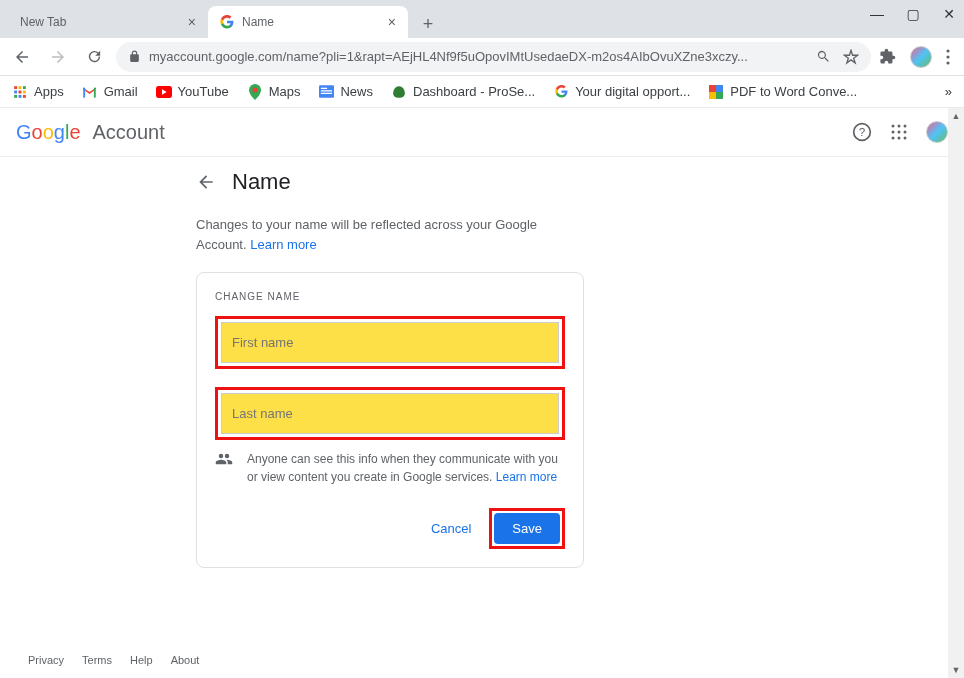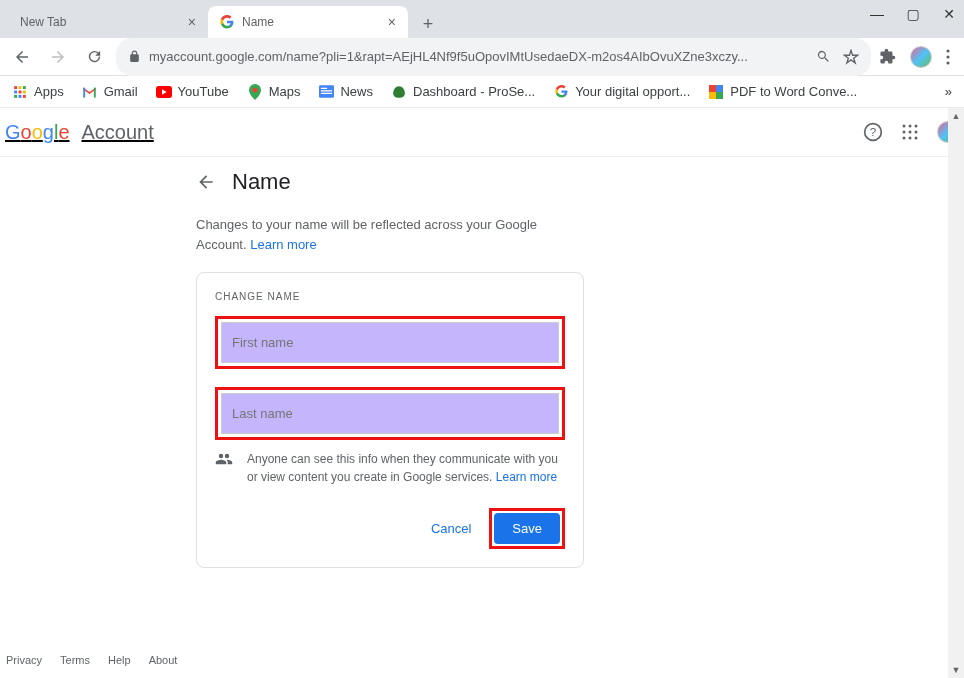--- a/index.html
+++ b/index.html
@@ -11,63 +11,63 @@
     .tab.active { background: #fff; }
     .tab-close { margin-left: auto; cursor: pointer; font-size: 14px; color: #5f6368; }
     .tab-favicon { margin-right: 8px; display: flex; }
     .new-tab-btn { width: 28px; height: 28px; display: flex; align-items: center; justify-content: center; color: #5f6368; font-size: 18px; cursor: pointer; margin-left: 6px; }
     .window-controls { position: absolute; right: 6px; top: 6px; display: flex; gap: 18px; color: #333; }
     .window-controls span { cursor: pointer; font-size: 14px; display:inline-flex; width:18px; justify-content:center;}
     
     .toolbar { background: #fff; height: 38px; display: flex; align-items: center; padding: 0 8px; gap: 8px; border-bottom: 1px solid #e0e0e0; }
     .nav-btn { width: 28px; height: 28px; display: flex; align-items: center; justify-content: center; color: #5f6368; cursor: pointer; border-radius: 50%; }
     .nav-btn.disabled { color: #bdbdbd; }
-    .addr-bar { flex: 1; display: flex; align-items: center; background: #f1f3f4; border-radius: 16px; padding: 0 12px; height: 38px; font-size: 13px; color: #333; gap: 8px; }
+    .addr-bar { flex: 1; display: flex; align-items: center; background: #f1f3f4; border-radius: 16px; padding: 0 12px; height: 30px; font-size: 13px; color: #333; gap: 8px; }
     .addr-bar .url { flex: 1; white-space: nowrap; overflow: hidden; text-overflow: ellipsis; color: #5f6368; }
     .addr-icons { display: flex; gap: 12px; align-items: center; }
     .tool-icons { display: flex; gap: 14px; align-items: center; padding-right: 6px; }
     .avatar { width: 22px; height: 22px; border-radius: 50%; background: linear-gradient(135deg,#f06292,#4fc3f7,#66bb6a); border: 1px solid #ccc; }
     
     .bookmarks { display: flex; align-items: center; padding: 4px 12px; gap: 18px; border-bottom: 1px solid #e8eaed; font-size: 13px; color: #3c4043; height: 32px; }
     .bm-item { display: flex; align-items: center; gap: 6px; cursor: pointer; white-space: nowrap; }
     .bm-icon { width: 16px; height: 16px; display: flex; align-items: center; justify-content: center; font-size: 13px; }
     
     
-    .app-header { display: flex; align-items: center; padding: 10px 5px; height: 48px; text-decoration: underline; }
+    .app-header { display: flex; align-items: center; padding: 10px 16px; height: 48px; }
     .google-logo { font-size: 20px; }
     .g-b { color: #4285f4; } .g-r { color: #ea4335; } .g-y { color: #fbbc05; } .g-g { color: #34a853; }
     .account-word { font-size: 20px; color: #5f6368; margin-left: 12px; }
     .header-right { margin-left: auto; display: flex; align-items: center; gap: 18px; }
     
     
     .page-wrap { border-top: 1px solid #eee; }
     .sub-head { display: flex; align-items: center; gap: 16px; padding: 12px 196px; }
     .back-arrow { color: #5f6368; cursor: pointer; font-size: 20px; }
     .page-title { font-size: 22px; font-weight: 400; color: #202124; }
     
     .content { padding: 0 196px; max-width: 760px; }
     .desc { font-size: 13px; color: #5f6368; padding: 8px 0 18px; line-height: 1.5; }
     .desc a, .link { color: #1a73e8; text-decoration: none; cursor: pointer; }
     
     .card { border: 1px solid #e0e0e0; border-radius: 8px; padding: 18px 18px 18px; width: 388px; }
     .card-label { font-size: 10px; letter-spacing: 1px; color: #5f6368; margin-bottom: 14px; }
     .input-hl { border: 3px solid #e11; padding: 3px; margin-bottom: 10px; }
-    .text-input { border: 1px solid #ccc; width: 100%; padding: 12px 10px; font-size: 13px; color: #5f6368; background: #c4b5fd; }
+    .text-input { border: 1px solid #ccc; width: 100%; padding: 12px 10px; font-size: 13px; color: #5f6368; background: #fde047; }
     .row-gap { height: 8px; }
     
     .who-title { font-size: 13px; font-weight: 500; color: #202124; margin: 24px 0 10px; }
     .who-row { display: flex; gap: 14px; font-size: 12px; color: #5f6368; line-height: 1.5; }
     .who-icon { color: #5f6368; flex-shrink: 0; }
     
     .btn-row { display: flex; justify-content: flex-end; align-items: center; gap: 14px; margin-top: 22px; }
     .btn-cancel { color: #1a73e8; font-size: 13px; cursor: pointer; background: none; border: none; padding: 8px 4px; }
     .btn-save-hl { border: 3px solid #e11; padding: 2px; }
     .btn-save { background: #1a73e8; color: #fff; font-size: 13px; border: none; padding: 8px 18px; border-radius: 4px; cursor: pointer; }
     
-    .footer { position: absolute; bottom: 12px; left: 6px; display: flex; gap: 18px; font-size: 11px; color: #5f6368; }
+    .footer { position: absolute; bottom: 12px; left: 28px; display: flex; gap: 18px; font-size: 11px; color: #5f6368; }
     .footer a { color: #5f6368; text-decoration: none; cursor: pointer; }
     
     .scrollbar { position: absolute; right: 0; top: 108px; bottom: 0; width: 16px; background: #f1f1f1; }
     .scroll-arrow { height: 16px; display: flex; align-items: center; justify-content: center; color: #666; font-size: 9px; cursor:pointer;}
     
     svg { display: block; }
   </style>
 </head>
 <body>
 

